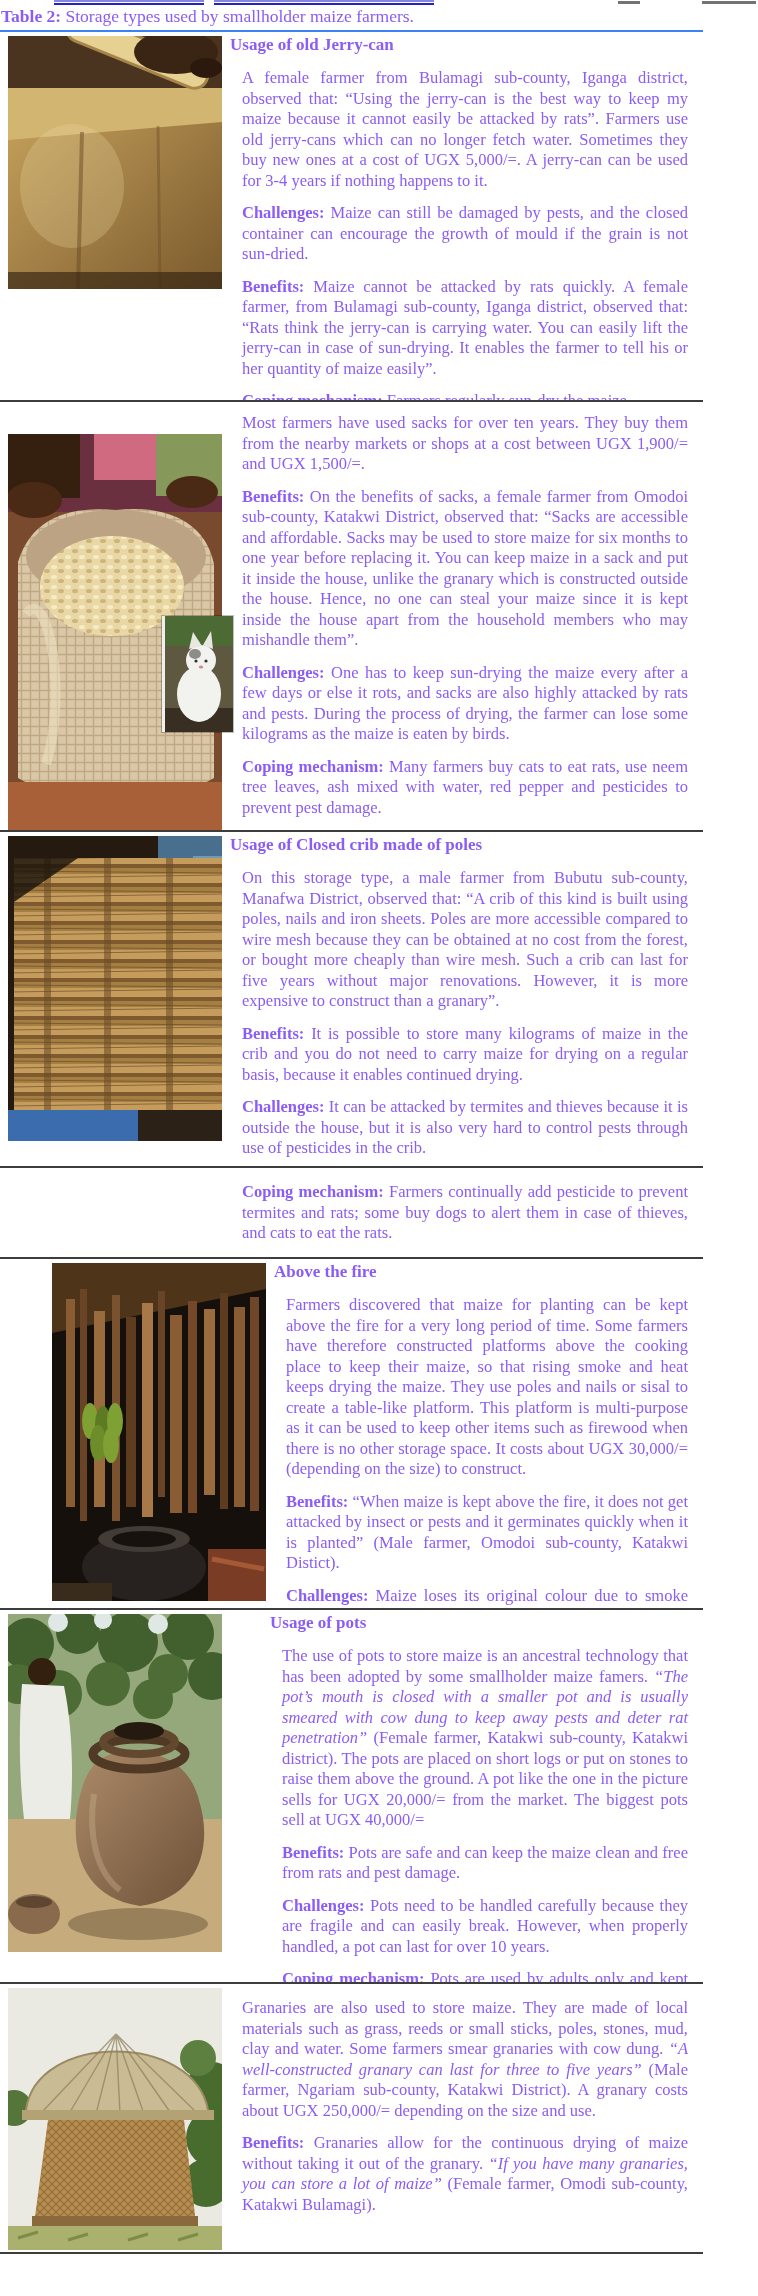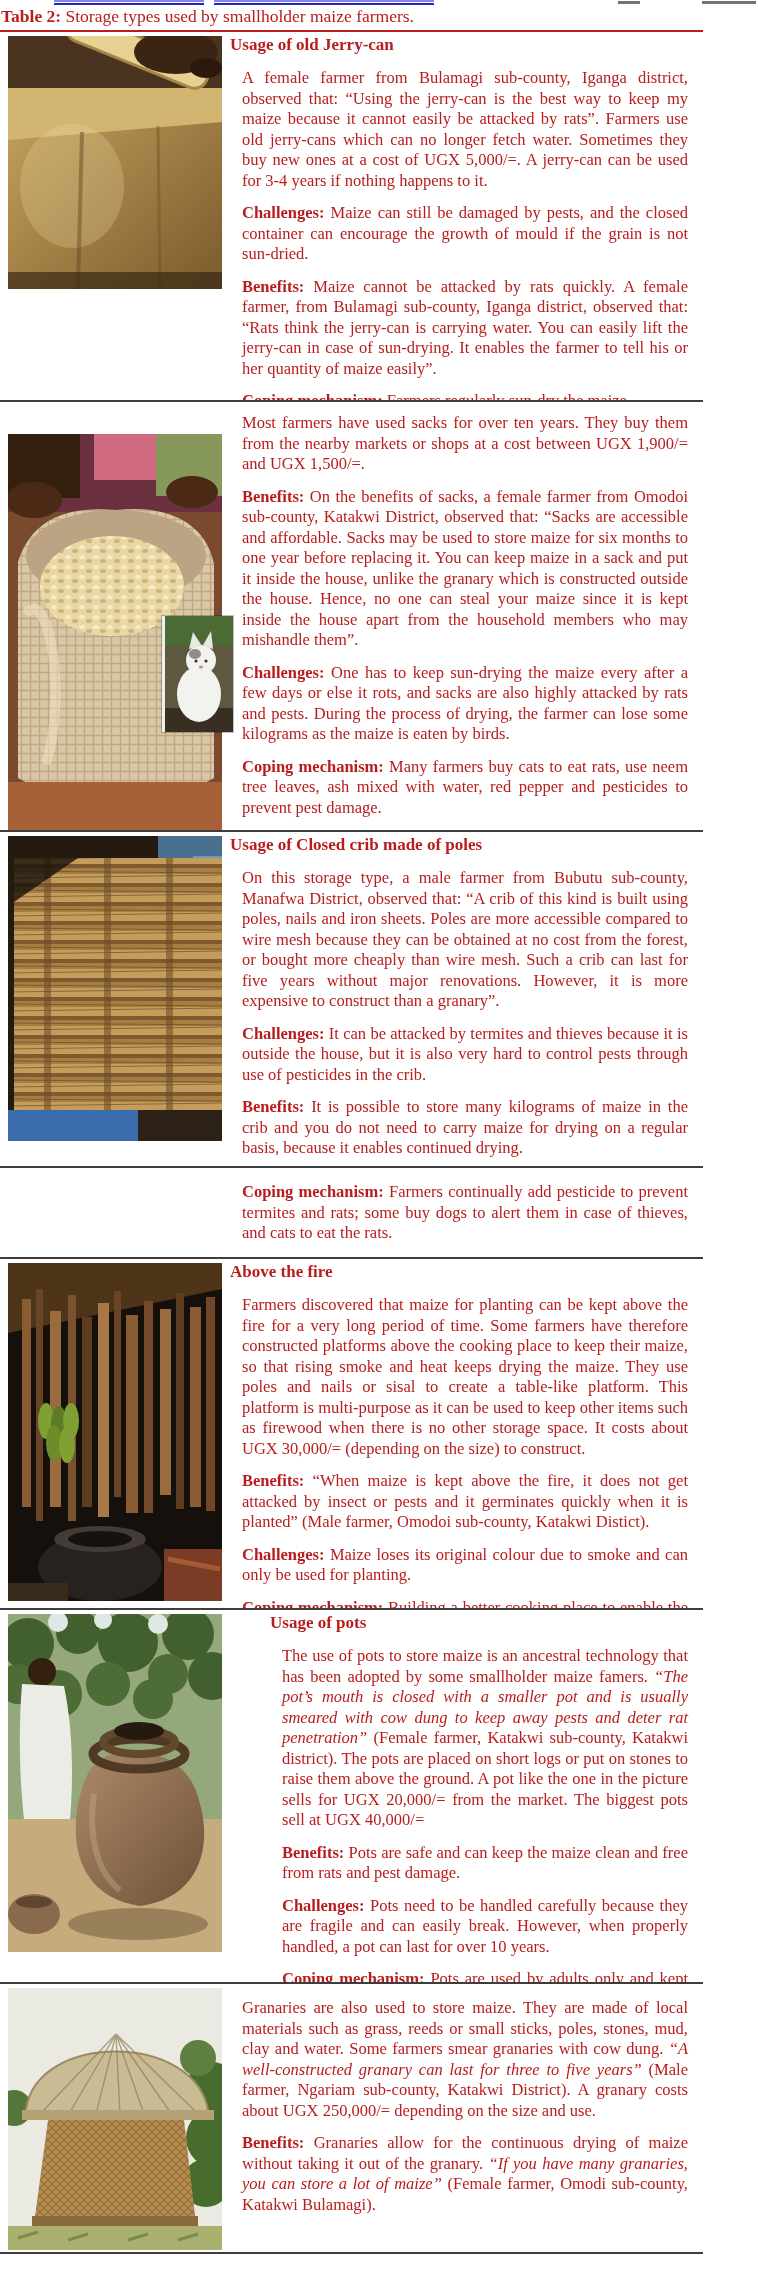--- a/index.html
+++ b/index.html
@@ -1,27 +1,27 @@
 <!DOCTYPE html>
 <html><head>
 <meta charset="utf-8">
 <style>
   html,body{margin:0;padding:0;background:#ffffff;}
   .page{position:relative;width:758px;height:2296px;background:#fff;overflow:hidden;
-        font-family:"Liberation Serif", serif;color:#b91c1c;}
+        font-family:"Liberation Serif", serif;color:#8b5cf6;}
   
   .topline{position:absolute;top:0;left:0;width:758px;height:6px;}
   .linkfrag{position:absolute;top:0;height:5px;background:
       linear-gradient(to bottom, rgba(34,34,200,.55) 0 2px, rgba(255,255,255,0) 2px 3px, #2222c8 3px 5px);}
   .inkfrag{position:absolute;top:1px;height:3px;background:rgba(40,40,40,.65);}
   
   .caption{position:absolute;top:5px;left:1px;font-size:17.5px;line-height:23px;white-space:nowrap;}
   .caption .b{font-weight:bold;}
   
-  .tbl{position:absolute;top:30px;left:0;width:703px;border-top:2px solid #b91c1c;}
+  .tbl{position:absolute;top:30px;left:0;width:703px;border-top:2px solid #3b82f6;}
   .row{display:flex;align-items:flex-start;border-bottom:2px solid #3d3d3d;box-sizing:border-box;overflow:hidden;background:#fff;}
   .photo-cell{flex:0 0 222px;width:222px;padding:4px 0 0 8px;box-sizing:border-box;position:relative;}
   .photo{position:relative;width:214px;}
   .photo svg{display:block;}
   .inset{position:absolute;left:154px;top:182px;width:68px;height:116px;border-left:3px solid #efefef;box-shadow:0 0 0 1px rgba(0,0,0,.25);}
   .text-cell{flex:1;padding:2px 3px 0 8px;box-sizing:border-box;}
   .heading{margin:0;font-size:17px;line-height:22px;font-weight:bold;}
   .para{margin:12px;font-size:16.5px;line-height:20.5px;text-align:justify;}
   .b{font-weight:bold;}
   .i{font-style:italic;}
@@ -149,33 +149,33 @@
             <rect x="158" y="22" width="7" height="252" fill="#6a4a26" opacity="0.55"></rect>
             <polygon points="6,22 70,22 6,66" fill="#17100a" opacity="0.8"></polygon>
             <rect y="274" width="130" height="31" fill="#3a6cae"></rect>
             <rect x="130" y="274" width="84" height="31" fill="#2c2117"></rect>
           </svg>
         </div>
       </div>
       <div class="text-cell">
         <p class="heading">Usage of Closed crib made of poles</p>
         <p class="para"><span>On this storage type, a male farmer from Bubutu sub-county, Manafwa District, observed that: “A crib of this kind is built using poles, nails and iron sheets. Poles are more accessible compared to wire mesh because they can be obtained at no cost from the forest, or bought more cheaply than wire mesh. Such a crib can last for five years without major renovations. However, it is more expensive to construct than a granary”.</span></p>
+        <p class="para"><span class="b">Benefits:</span><span> It is possible to store many kilograms of maize in the crib and you do not need to carry maize for drying on a regular basis, because it enables continued drying.</span></p>
         <p class="para"><span class="b">Challenges:</span><span> It can be attacked by termites and thieves because it is outside the house, but it is also very hard to control pests through use of pesticides in the crib.</span></p>
-        <p class="para"><span class="b">Benefits:</span><span> It is possible to store many kilograms of maize in the crib and you do not need to carry maize for drying on a regular basis, because it enables continued drying.</span></p>
       </div>
     </div>
 
     <div class="row" style="height:91px;">
       <div class="photo-cell"></div>
       <div class="text-cell">
         <p class="para"><span class="b">Coping mechanism:</span><span> Farmers continually add pesticide to prevent termites and rats; some buy dogs to alert them in case of thieves, and cats to eat the rats.</span></p>
       </div>
     </div>
 
-    <div class="row" style="height:351px;">
+    <div class="row" style="height:351px;padding-left:44px;">
       <div class="photo-cell">
         <div class="photo">
           <svg viewBox="0 0 214 338" width="214" height="338">
             <rect width="214" height="338" fill="#15100c"></rect>
             <polygon points="0,0 214,0 214,26 0,70" fill="#4e3419"></polygon>
             <rect x="14" y="36" width="9" height="208" fill="#8a5c34"></rect>
             <rect x="28" y="26" width="7" height="232" fill="#6a4426"></rect>
             <rect x="42" y="48" width="11" height="196" fill="#9a6b3c"></rect>
             <rect x="60" y="32" width="8" height="226" fill="#7a5230"></rect>
             <rect x="74" y="54" width="10" height="190" fill="#5e3c20"></rect>

